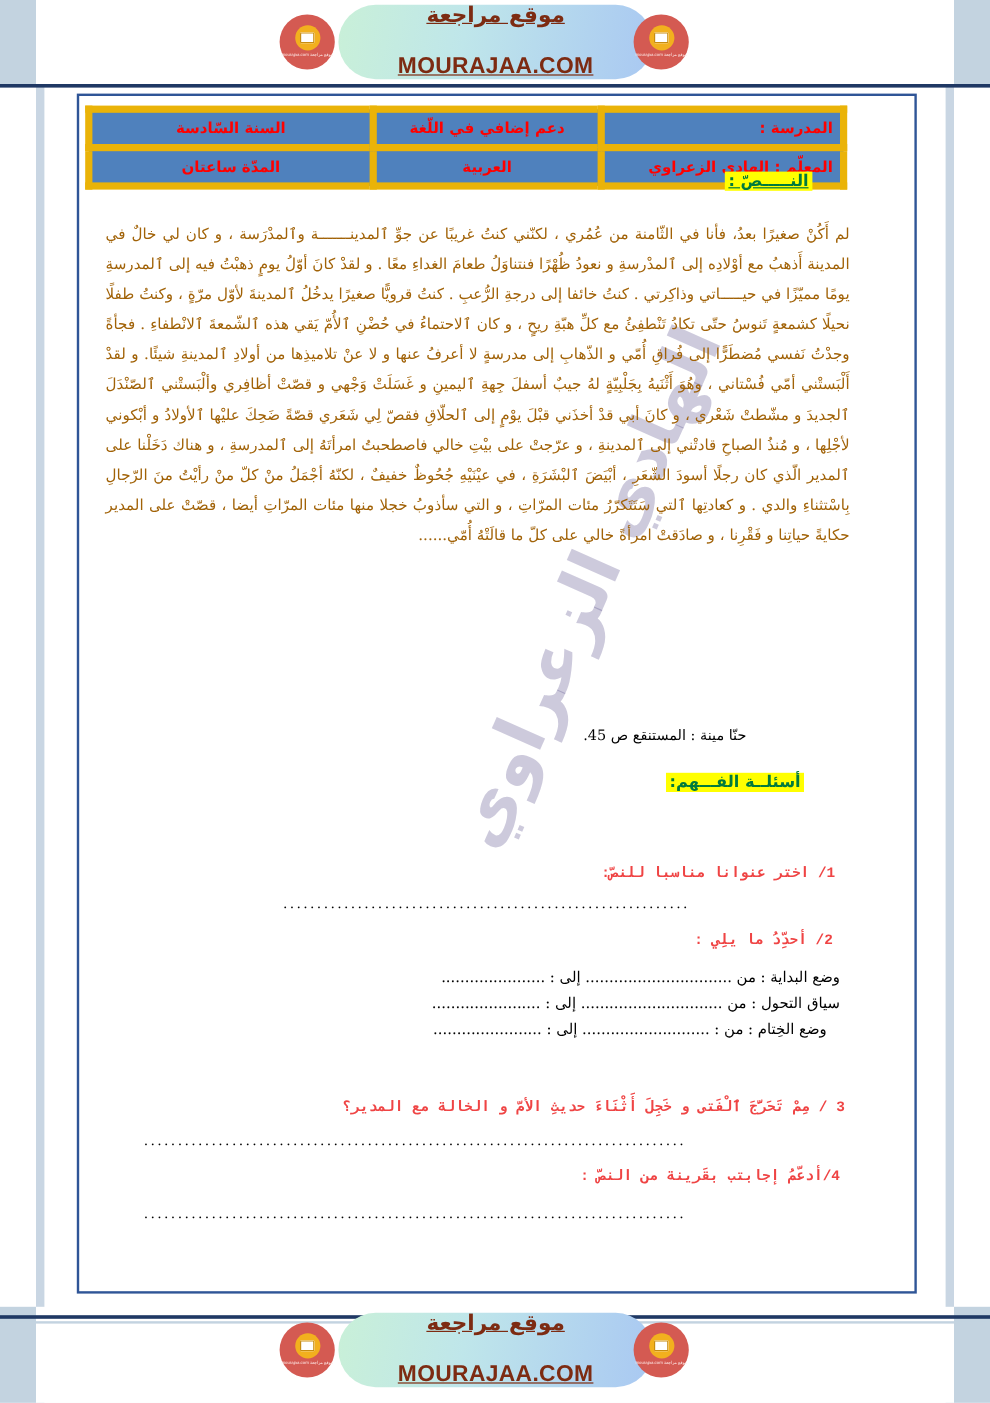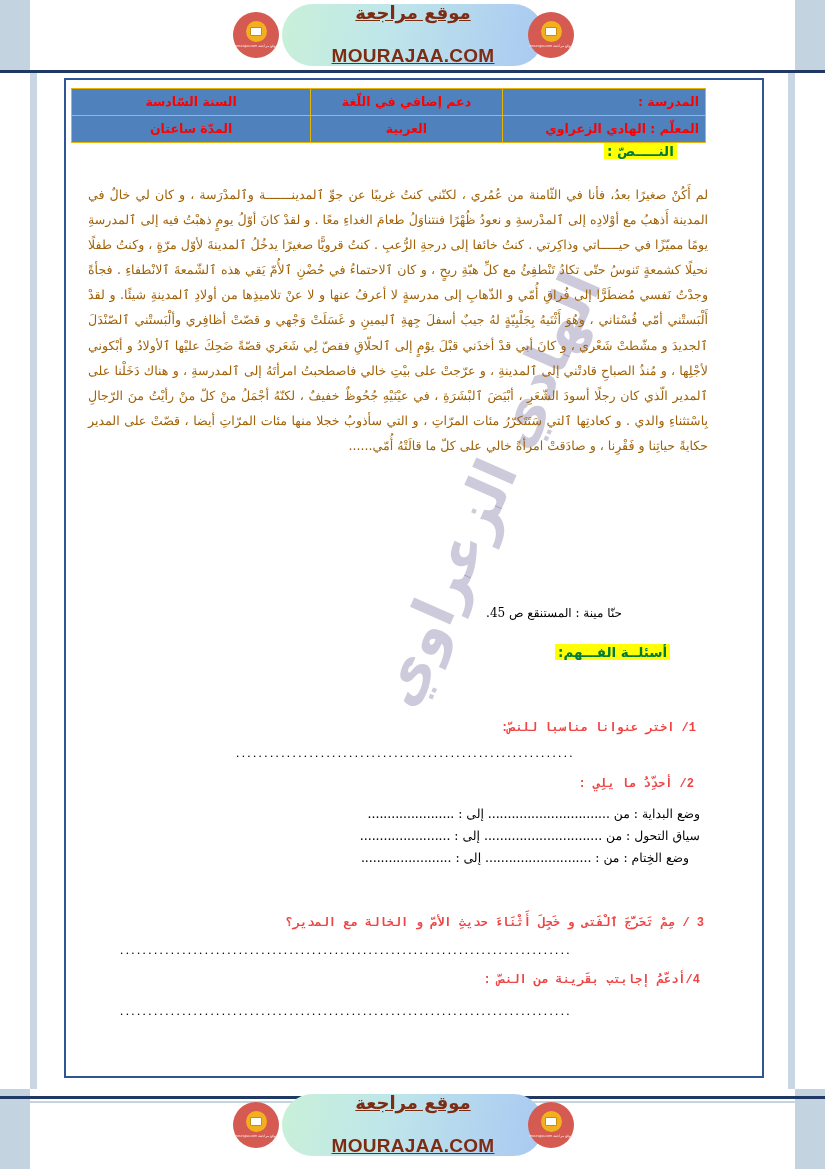--- a/index.html
+++ b/index.html
@@ -115,21 +115,21 @@
   
   .info-table{
     position:absolute;left:71px;top:88px;
     width:635px;
     border-collapse:collapse;
     z-index:6;
     table-layout:fixed;
   }
   .info-table td{
     background:#4f81bd;
-    border:1px solid #eab308;
+    border:6px solid #eab308;
     color:#ff0000;
     font-family:"DejaVu Sans", sans-serif;
     font-weight:bold;
     font-size:12.5px;
     padding:2px 6px;
     height:22px;
     text-align:center;
     line-height:1.25;
     white-space:nowrap;
   }
@@ -142,21 +142,21 @@
   .hl{
     position:absolute;z-index:6;
     background:#ffff00;
     color:#007a3d;
     font-family:"DejaVu Sans", sans-serif;
     font-weight:bold;
     font-size:13.5px;
     padding:0 3px;
     white-space:nowrap;
   }
-  .hl-nass{left:604px;top:143px;}
+  .hl-nass{left:604px;top:143px;text-decoration:underline;}
   .hl-fahm{left:555px;top:644px;}
 
   
   .body-text{
     position:absolute;left:88px;top:182px;width:620px;
     z-index:6;
     font-family:"DejaVu Serif", serif;
     font-size:12.6px;
     color:#a16207;
     line-height:25.1px;

